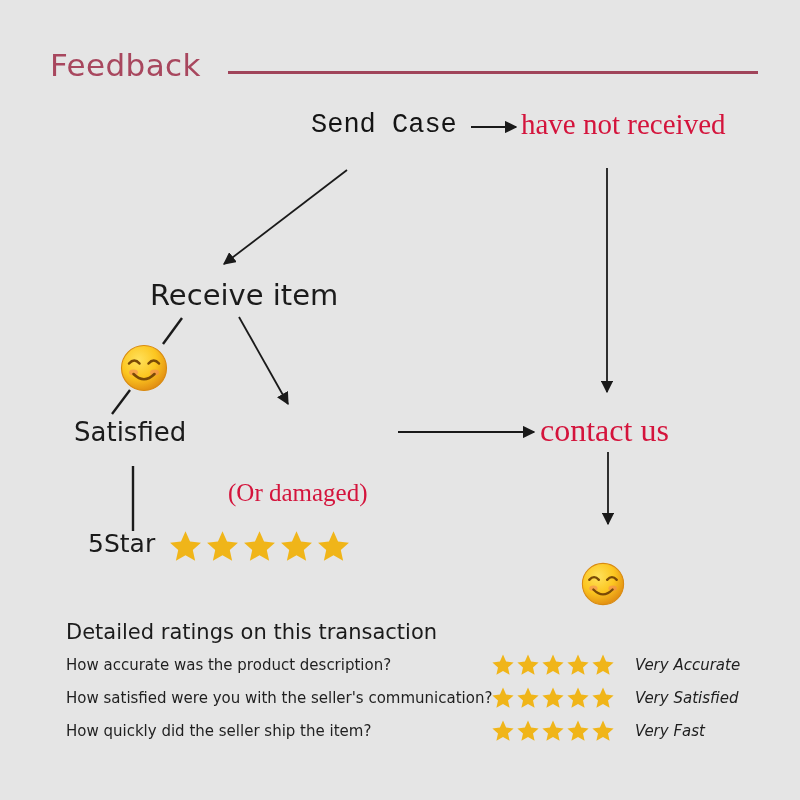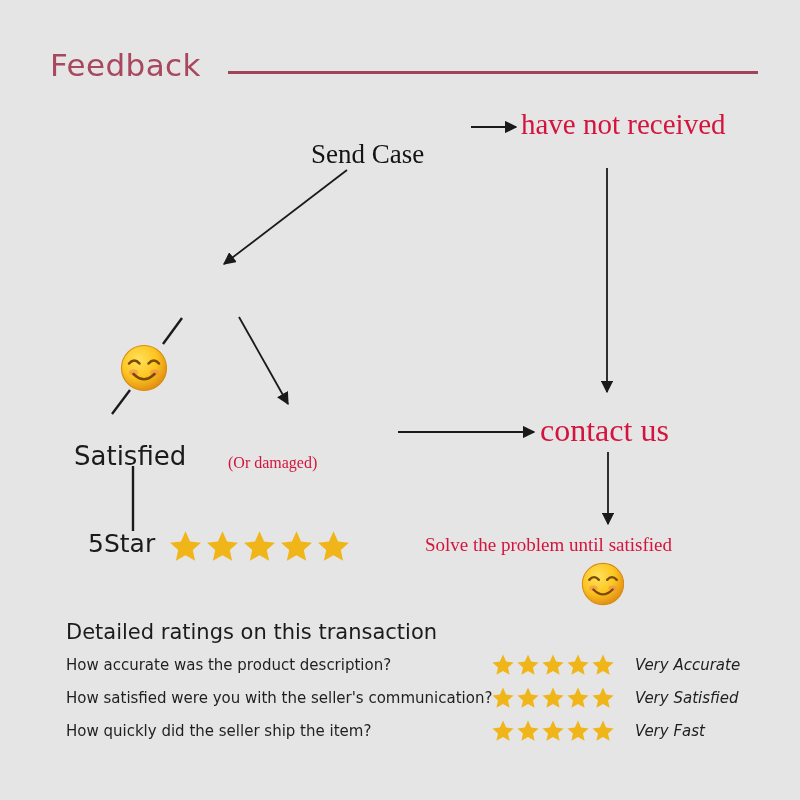--- a/index.html
+++ b/index.html
@@ -42,39 +42,38 @@
     background: #a0445a;
   }
 
   
   .node {
     position: absolute;
     white-space: nowrap;
     line-height: 1;
   }
   .serif-black {
-    font-family: Liberation Serif, serif;
+    font-family: Liberation Mono, monospace;
     color: #141414;
-    margin-top: 29px;
   }
   .serif-red {
     font-family: "Liberation Serif", "DejaVu Serif", serif;
     color: #d4143c;
   }
   .sans-black {
     font-family: "DejaVu Sans", "Liberation Sans", sans-serif;
     color: #1b1b1b;
   }
 
   #node-send-case   { left: 311px; top: 112px; font-size: 27px; }
   #node-not-received{ left: 521px; top: 110px; font-size: 29px; }
   #node-receive-item{ left: 150px; top: 281px; font-size: 29px; }
-  #node-satisfied   { left: 74px;  top: 419px; font-size: 26px; margin-top: 24px; }
+  #node-satisfied   { left: 74px;  top: 419px; font-size: 26px; }
   #node-unsatisfied { left: 225px; top: 417px; font-size: 29px; }
-  #node-or-damaged  { left: 228px; top: 455px; font-size: 16px; }
+  #node-or-damaged  { left: 228px; top: 480px; font-size: 25px; }
   #node-contact-us  { left: 540px; top: 414px; font-size: 32px; }
   #node-solve       { left: 425px; top: 535px; font-size: 19px; }
   #node-5star       { left: 88px;  top: 531px; font-size: 25px; }
 
   
   #connectors {
     position: absolute;
     left: 0; top: 0;
     width: 800px; height: 800px;
     pointer-events: none;
@@ -180,29 +179,29 @@
 
     <line x1="608" y1="452" x2="608" y2="524" stroke="#1a1a1a" stroke-width="1.8" marker-end="url(#arrowhead)"></line>
 
     <line x1="133" y1="466" x2="133" y2="531" stroke="#1a1a1a" stroke-width="2.4"></line>
   </svg>
 
   <div class="node serif-black" id="node-send-case">Send Case</div>
 
   <div class="node serif-red" id="node-not-received">have not received</div>
 
+  <div class="node sans-black" id="node-receive-item">Receive item</div>
 
   <div class="node sans-black" id="node-satisfied">Satisfied</div>
 
 
   <div class="node serif-red" id="node-or-damaged">(Or damaged)</div>
 
   <div class="node serif-red" id="node-contact-us">contact us</div>
 
-  <div class="node serif-red" id="node-solve">Solve the problem until satisfied</div>
 
   <div class="node sans-black" id="node-5star">5Star</div>
 
   <div id="stars-5star" class="star-row">
       <span class="star">
         <svg viewBox="0 0 24 24">
           <path d="M12 1.6 L15.1 8.6 L22.6 9.4 L17 14.4 L18.6 21.8 L12 18 L5.4 21.8 L7 14.4 L1.4 9.4 L8.9 8.6 Z" fill="#f0b519"></path>
         </svg>
       </span>
       <span class="star">

